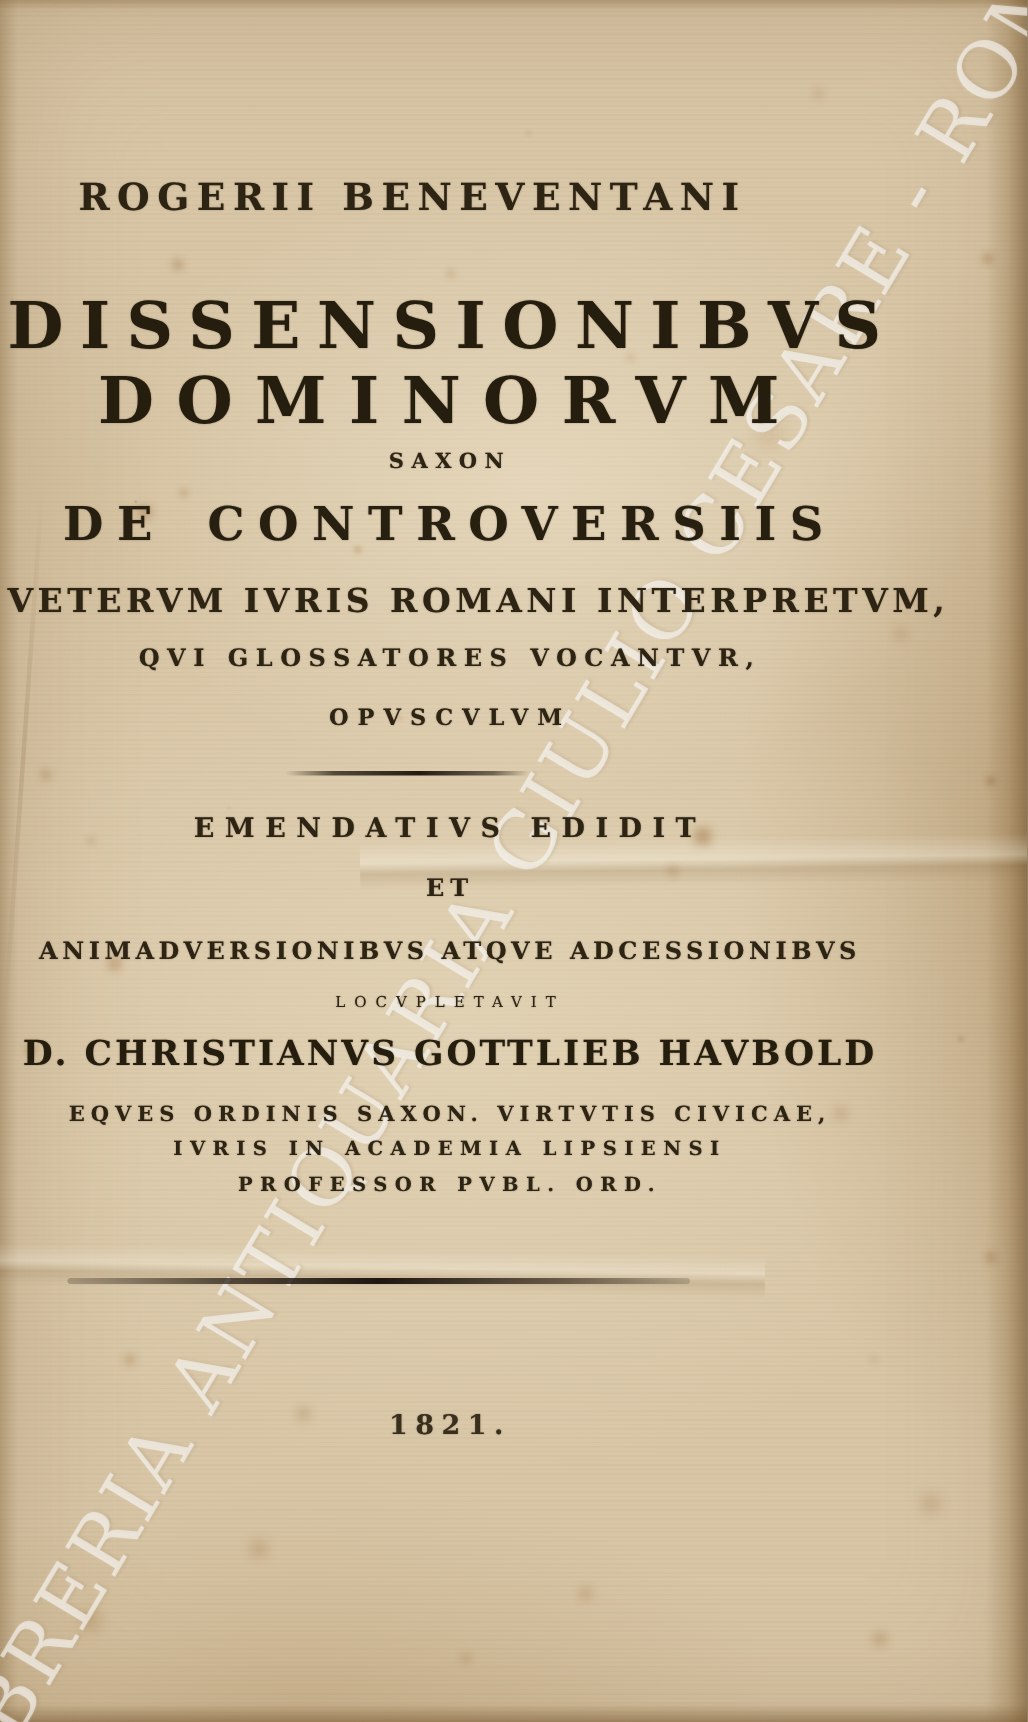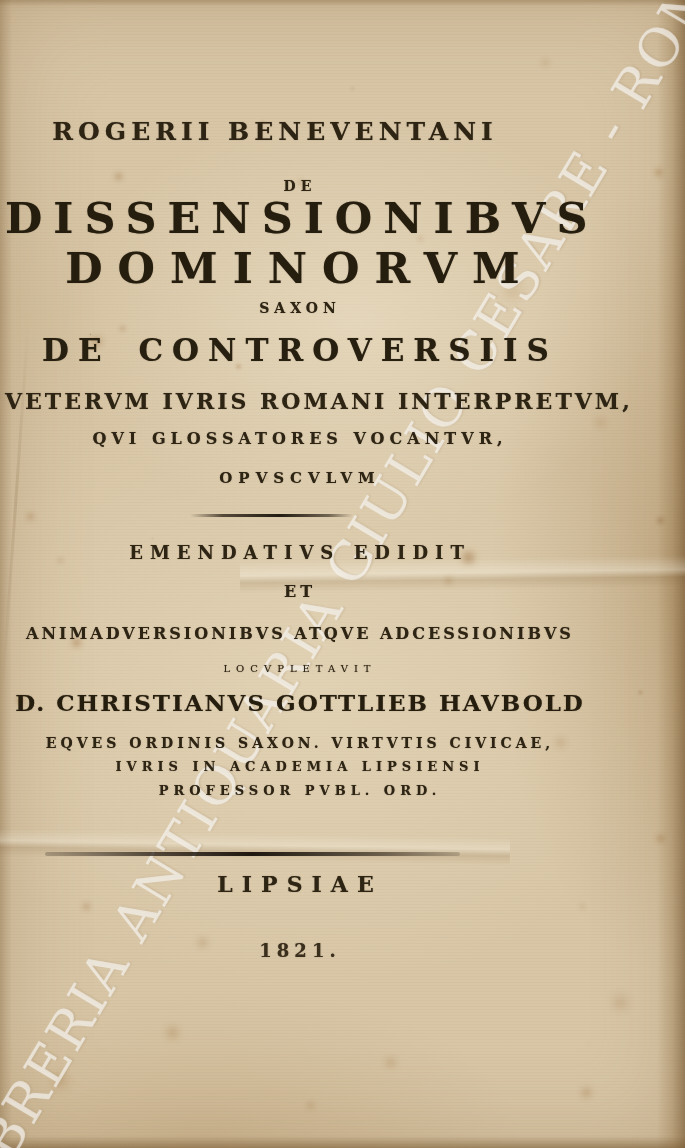--- a/index.html
+++ b/index.html
@@ -99,21 +99,20 @@
   <div class="edge-right"></div>
   <div class="edge-bottom"></div>
   <div class="crease-1"></div>
   <div class="crease-2"></div>
   <div class="crease-left"></div>
   <div class="spots"></div>
 
   <div class="watermark">LIBRERIA ANTIQUARIA GIULIO CESARE - ROMA</div>
 
   <div class="tl l-author">ROGERII BENEVENTANI</div>
-  <div class="tl l-de">DE</div>
   <div class="tl l-title1">DISSENSIONIBVS</div>
   <div class="tl l-title2">DOMINORVM</div>
   <div class="tl l-sive">SAXON</div>
   <div class="tl l-sub1">DE CONTROVERSIIS</div>
   <div class="tl l-sub2">VETERVM IVRIS ROMANI INTERPRETVM,</div>
   <div class="tl l-sub4">OPVSCVLVM</div>
   <div class="tl l-sub3">QVI GLOSSATORES VOCANTVR,</div>
 
   <div class="rule rule-1"></div>
 
@@ -121,16 +120,15 @@
   <div class="tl l-em2">ET</div>
   <div class="tl l-em3">ANIMADVERSIONIBVS ATQVE ADCESSIONIBVS</div>
   <div class="tl l-em4">LOCVPLETAVIT</div>
   <div class="tl l-name">D. CHRISTIANVS GOTTLIEB HAVBOLD</div>
   <div class="tl l-t1">EQVES ORDINIS SAXON. VIRTVTIS CIVICAE,</div>
   <div class="tl l-t2">IVRIS IN ACADEMIA LIPSIENSI</div>
   <div class="tl l-t3">PROFESSOR PVBL. ORD.</div>
 
   <div class="rule rule-2"></div>
 
-  <div class="tl l-place">LIPSIAE</div>
   <div class="tl l-year">1821.</div>
 
 </div>
 
 </body></html>

